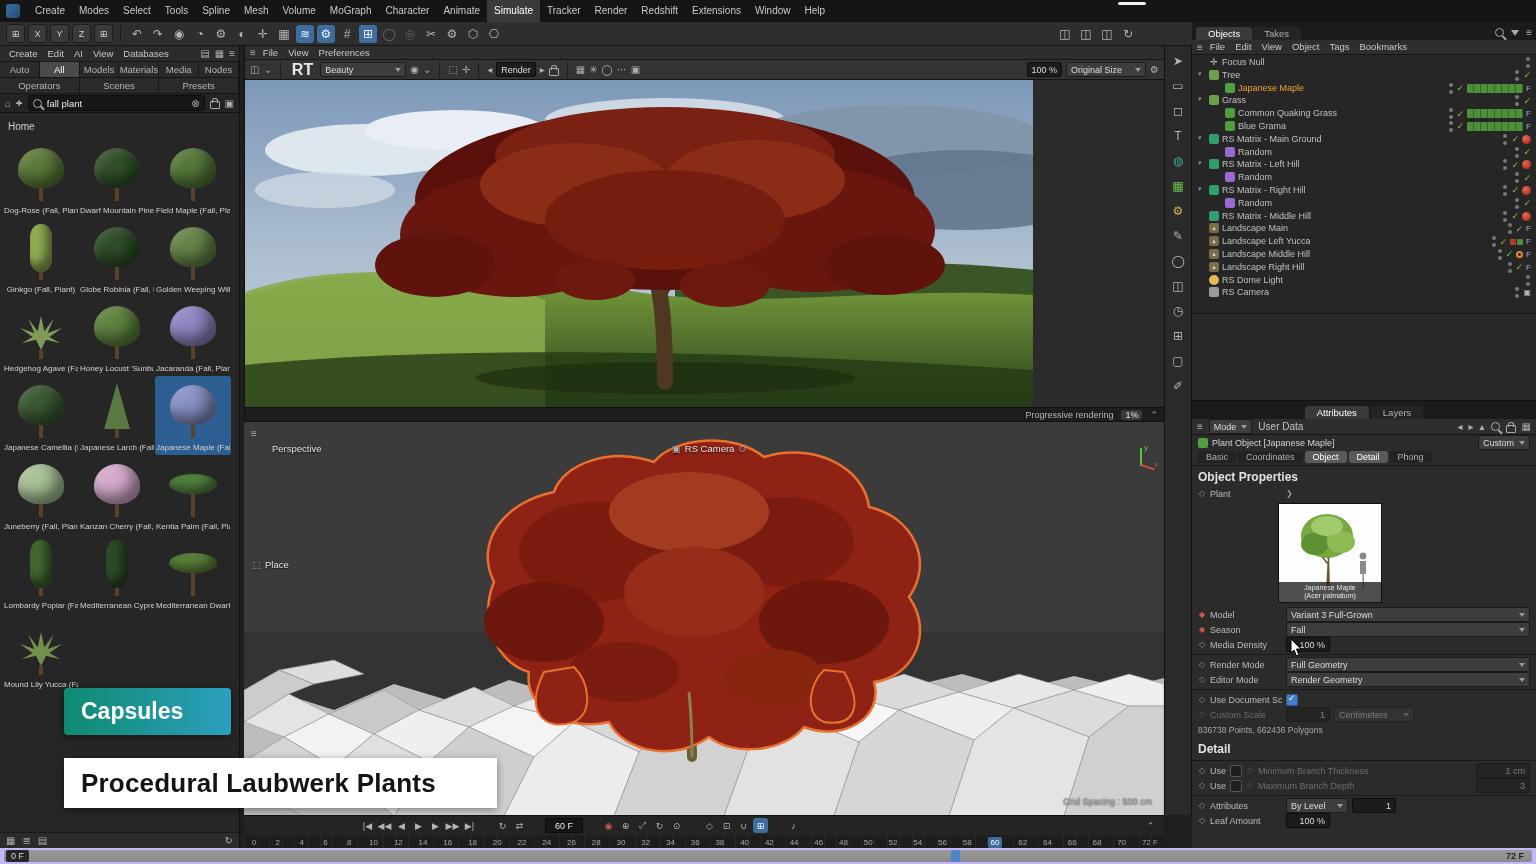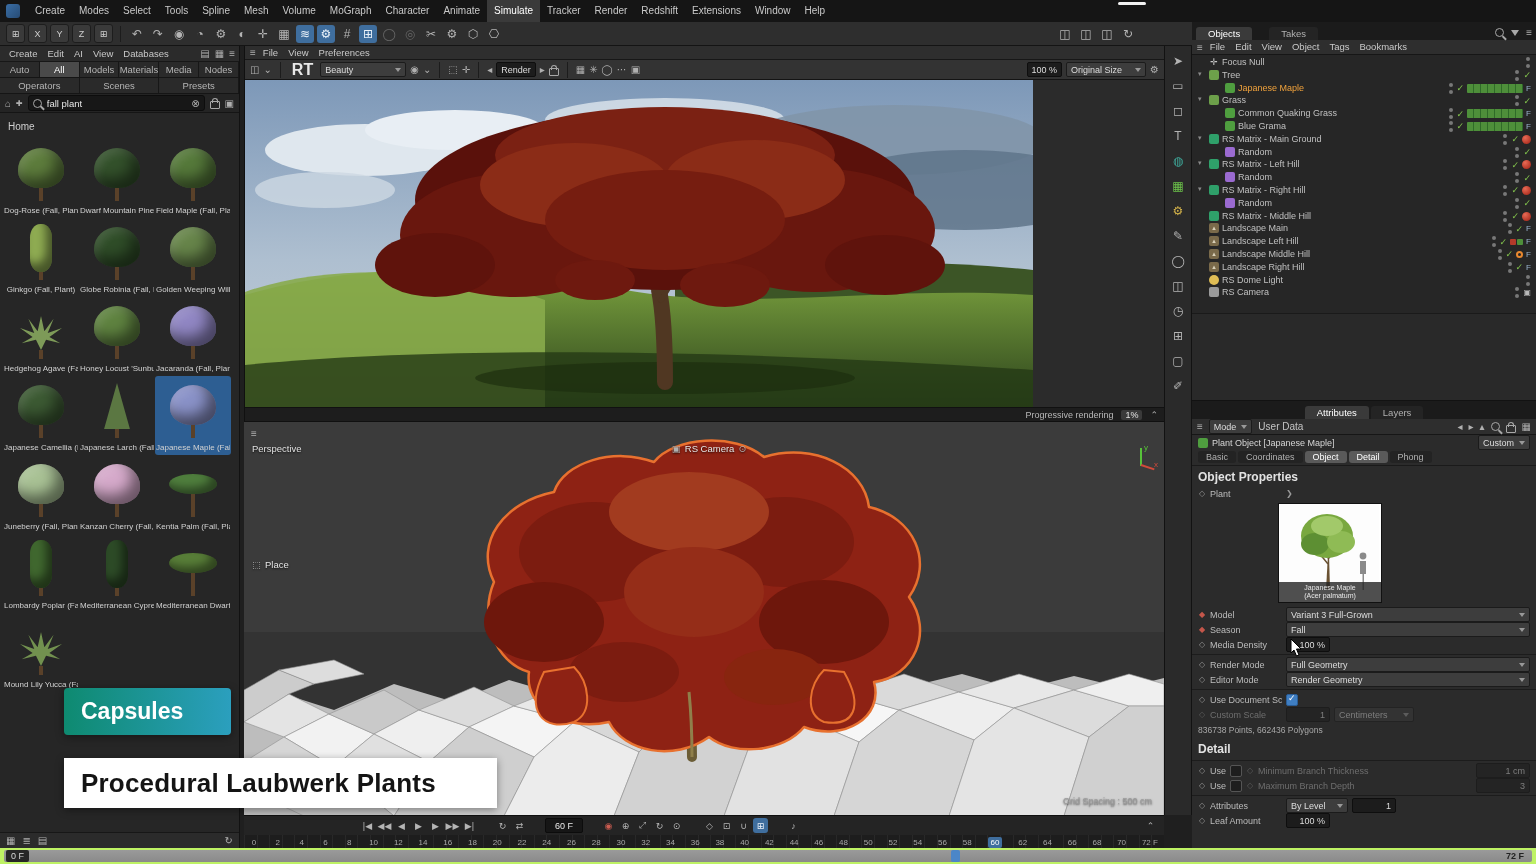--- a/index.html
+++ b/index.html
@@ -77,40 +77,40 @@
   .rt{font-weight:bold;color:#e8e8e8;font-size:16px;padding:0 3px;}
   .rv-canvas{flex:1;display:flex;background:#262626;}
   .rv-canvas svg{display:block;}
   .rv-gutter{flex:1;background:#2b2b2b;}
   .rv-status{height:14px;display:flex;align-items:center;gap:8px;padding:0 6px;background:#1d1d1d;border-top:1px solid #111;justify-content:flex-end;font-size:9px;color:#b8b8b8;}
   .pct{background:#3a3a3a;border-radius:2px;padding:0 4px;color:#e2e2e2;}
   
   .viewport{left:244px;top:421px;width:920px;height:394px;background:#3a3a3a;overflow:hidden;border-top:1px solid #101010;}
   .viewport svg{display:block;}
   .vp-overlay{position:absolute;inset:0;pointer-events:none;}
-  .vp-label{position:absolute;color:#e0e0e0;font-size:9.5px;text-shadow:0 1px 2px rgba(0,0,0,.8);}
+  .vp-label{position:absolute;color:#e0e0e0;font-size:9.5px;text-shadow:0 1px 2px rgba(0,0,0,.8);margin-left:20px;}
   .vp-pill{position:absolute;display:flex;align-items:center;gap:4px;color:#e6e6e6;font-size:9.5px;text-shadow:0 1px 2px rgba(0,0,0,.8);}
   .gizmo{position:absolute;right:10px;top:24px;width:26px;height:30px;}
   .gz-y{position:absolute;left:12px;top:2px;width:2px;height:18px;background:#57c23a;}
   .gz-x{position:absolute;left:13px;top:18px;width:14px;height:2px;background:#d04a3a;transform:rotate(18deg);transform-origin:left;}
   .gz-ylab{position:absolute;left:16px;top:-3px;color:#57c23a;font-size:8px;}
   .gz-xlab{position:absolute;left:26px;top:14px;color:#d04a3a;font-size:8px;}
   .grid-label{position:absolute;right:12px;bottom:10px;color:#9a9a9a;font-size:9px;text-shadow:0 1px 2px rgba(0,0,0,.7);}
   
   .timeline{left:244px;top:815px;width:920px;height:33px;background:#242424;border-top:1px solid #101010;box-sizing:border-box;}
   .tl-controls{height:19px;display:flex;align-items:center;gap:3px;padding-left:116px;box-sizing:border-box;}
   .tl-controls .ticon{min-width:15px;height:15px;font-size:9px;}
   .tl-gap{width:12px;}
   .framefield{background:#161616;border:1px solid #0c0c0c;border-radius:2px;height:13px;display:flex;align-items:center;padding:0 5px;color:#e8e8e8;font-size:9px;min-width:26px;justify-content:center;}
   .tl-end{margin-left:auto;margin-right:6px;}
   .ruler{position:relative;height:14px;background:#1d1d1d;display:flex;justify-content:space-between;align-items:center;padding:0 6px;font-size:8px;color:#a8a8a8;background-image:repeating-linear-gradient(90deg,rgba(255,255,255,.05) 0 1px,transparent 1px 12.6px);}
   .tick{min-width:8px;text-align:center;}
   .tick[data-current]{background:#3f6e9e;color:#fff;border-radius:2px;padding:1px 3px;text-align:right;}
   
-  .bottombar{left:0;top:848px;width:1536px;height:16px;background:#bef264;display:flex;align-items:center;padding:0 2px;box-sizing:border-box;}
+  .bottombar{left:0;top:848px;width:1536px;height:16px;background:#c4b5fd;display:flex;align-items:center;padding:0 2px;box-sizing:border-box;}
   .range-track{position:relative;flex:1;height:12px;background:linear-gradient(#9a9a9a,#8a8a8a);border-radius:2px;margin:0 2px;display:flex;align-items:center;}
   .range-pill{background:#262626;color:#d8d8d8;border-radius:2px;height:12px;display:flex;align-items:center;padding:0 5px;font-size:9px;margin-left:2px;}
   .range-end{margin-left:auto;color:#222;font-size:9px;padding-right:8px;font-weight:bold;}
   .range-marker{position:absolute;left:62%;top:0;width:9px;height:12px;background:#4b86c8;border-radius:2px;}
   
   .rstrip{left:1164px;top:46px;width:28px;height:769px;background:#2a2a2a;border-left:1px solid #121212;border-right:1px solid #121212;display:flex;flex-direction:column;align-items:center;padding-top:6px;gap:7px;box-sizing:border-box;}
   .rstrip .ticon{font-size:12px;}
   
   .objects{left:1192px;top:22px;width:344px;height:378px;background:#262626;display:flex;flex-direction:column;box-sizing:border-box;}
   .otabs{height:16px;display:flex;align-items:flex-end;background:#1b1b1b;padding:2px 4px 0;gap:2px;}
@@ -740,21 +740,21 @@
       <span class="ticon">◯</span>
       <span class="ticon">◫</span>
       <span class="ticon">◷</span>
       <span class="ticon">⊞</span>
       <span class="ticon">▢</span>
       <span class="ticon">✐</span>
     </div>
 
   <div class="abs objects">
     <div class="otabs">
-      <span style="display:flex;gap:17px">
+      <span style="display:flex;gap:0">
 
       <span class="otab" data-active="">Objects</span>
           <span class="otab">Takes</span>
         </span>
       <span class="right">
         <span class="lens"></span>
         <span class="funnel"></span>
         <i class="i i-menu"></i>
       </span>
     </div>
@@ -940,21 +940,21 @@
             <span class="chk">✓</span>
 
             <span class="fbadge"></span>
 
           </span>
         </div>
 
         <div class="otrow ic-landscape" data-check="" data-chips="" data-f="">
           <span class="otarrow">▾</span>
           <span class="oticon"></span>
-          <span class="otlabel">Landscape Left Hill</span>
+          <span class="otlabel">Landscape Left Yucca</span>
           <span class="otright">
             <span class="dots"></span>
             <span class="chk">✓</span>
 
             <span class="chips"></span>
 
             <span class="fbadge"></span>
 
           </span>
         </div>

